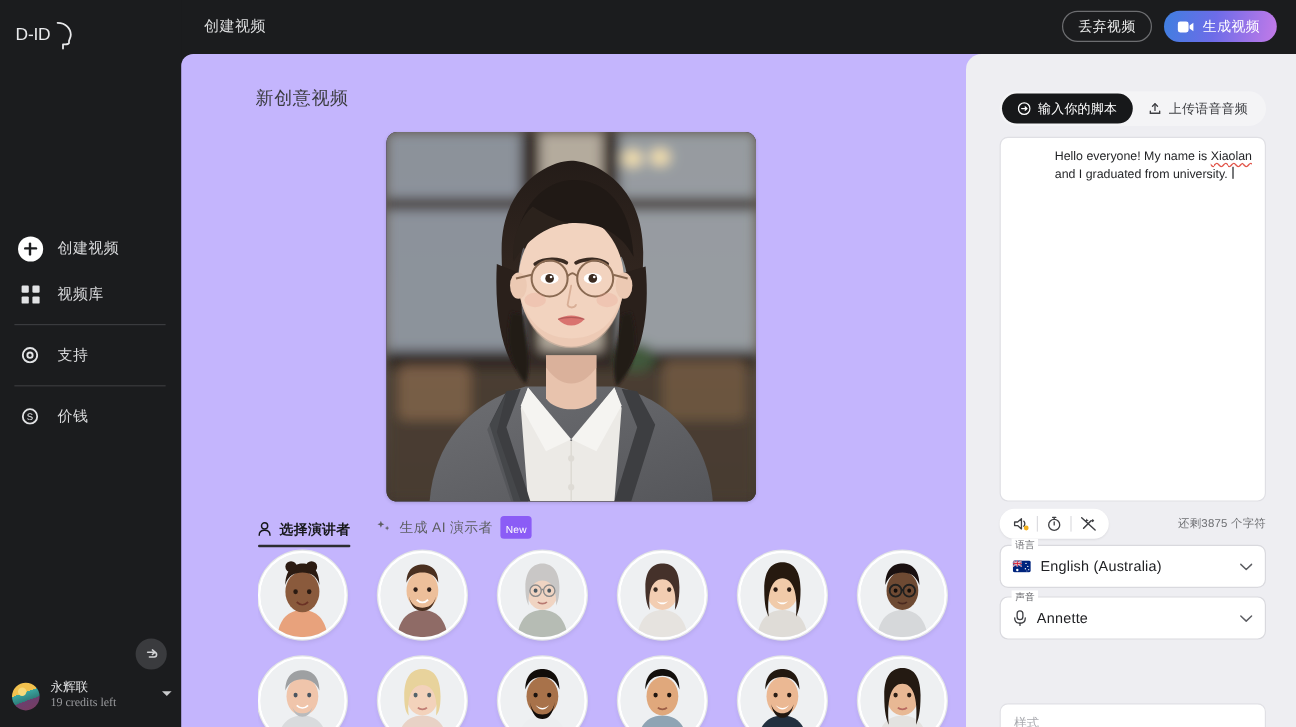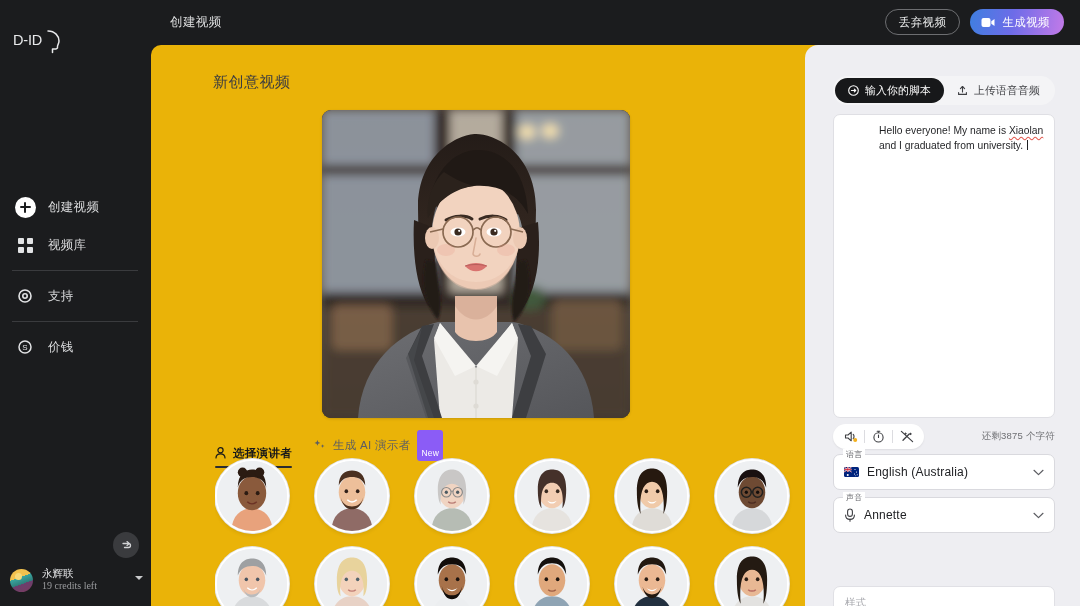--- a/index.html
+++ b/index.html
@@ -9,21 +9,21 @@
     font-family: "Liberation Sans", "DejaVu Sans", sans-serif;
     background: #1b1c1e;
   }
   .app { position: relative; width: 1080px; height: 606px; background: #1b1c1e; }
 
   
   .rail {
     position: absolute; left: 0; top: 0; width: 151px; height: 606px;
     background: #1b1c1e;
   }
-  .logo-wrap { position: absolute; left: 10px; top: 24px; width: 60px; height: 34px; }
+  .logo-wrap { position: absolute; left: 10px; top: 12px; width: 60px; height: 34px; }
   .nav { position: absolute; left: 12px; top: 188px; width: 126px; }
   .nav-item {
     display: flex; align-items: center; gap: 12px;
     height: 38px; padding-left: 2px; cursor: pointer;
   }
   .nav-item .ni-ico { width: 22px; height: 22px; display: flex; align-items: center; justify-content: center; flex: 0 0 22px; }
   .nav-item .ni-label { font-size: 12.5px; color: #d8d9db; letter-spacing: .3px; white-space: nowrap; }
   .nav-sep { height: 1px; background: #3a3b3e; margin: 6px 0 6px 0; }
   .plus-circle {
     width: 21px; height: 21px; border-radius: 50%; background: #ffffff;
@@ -82,42 +82,42 @@
   .btn-generate {
     height: 26px; padding: 0 14px 0 11px; border-radius: 14px; border: none;
     background: linear-gradient(100deg, #3f7fe0 0%, #6d6ce8 45%, #c37ae8 100%);
     color: #fff; font-size: 11.5px; font-family: inherit; cursor: pointer;
     display: flex; align-items: center; gap: 7px; letter-spacing: .4px;
   }
 
   
   .canvas {
     position: absolute; left: 151px; top: 45px; right: 0; bottom: 0;
-    background: #eab308; border-top-left-radius: 10px; overflow: hidden; text-decoration: underline;
+    background: #c4b5fd; border-top-left-radius: 10px; overflow: hidden; text-decoration: underline;
   }
   .editor-title { position: absolute; left: 62px; top: 28px; font-size: 15px; color: #3b3c40; letter-spacing: .5px; }
 
   .preview-frame {
     position: absolute; left: 171px; top: 65px; width: 308px; height: 308px;
     border-radius: 9px; overflow: hidden; background: #2e2a26;
     box-shadow: 0 1px 3px rgba(0,0,0,.14);
   }
   .preview-frame svg { display: block; width: 100%; height: 100%; }
 
   
   .chooser-tabs { position: absolute; left: 64px; top: 385px; display: flex; align-items: flex-end; gap: 22px; }
   .ctab { display: flex; align-items: center; gap: 7px; padding-bottom: 7px; cursor: pointer; position: relative; }
   .ctab-label { font-size: 11.5px; color: #5d5e62; letter-spacing: .3px; white-space: nowrap; }
   .ctab.active .ctab-label { color: #17181a; font-weight: bold; }
   .ctab.active::after {
     content: ""; position: absolute; left: 0; right: 0; bottom: 0; height: 2px; background: #2c2d30; border-radius: 2px;
   }
   .new-badge {
     background: #8b5cf6; color: #fff; font-size: 8.5px; line-height: 1;
-    padding: 19px 4px 3px 4px; border-radius: 3px; letter-spacing: .2px;
+    padding: 7px 4px 3px 4px; border-radius: 3px; letter-spacing: .2px;
   }
 
   
   .grid-wrap {
     position: absolute; left: 64px; top: 409px; width: 582px; bottom: 0; overflow: hidden;
   }
   .grid {
     display: grid; grid-template-columns: repeat(6, 74px); gap: 14px 26px;
     padding-top: 5px;
   }

